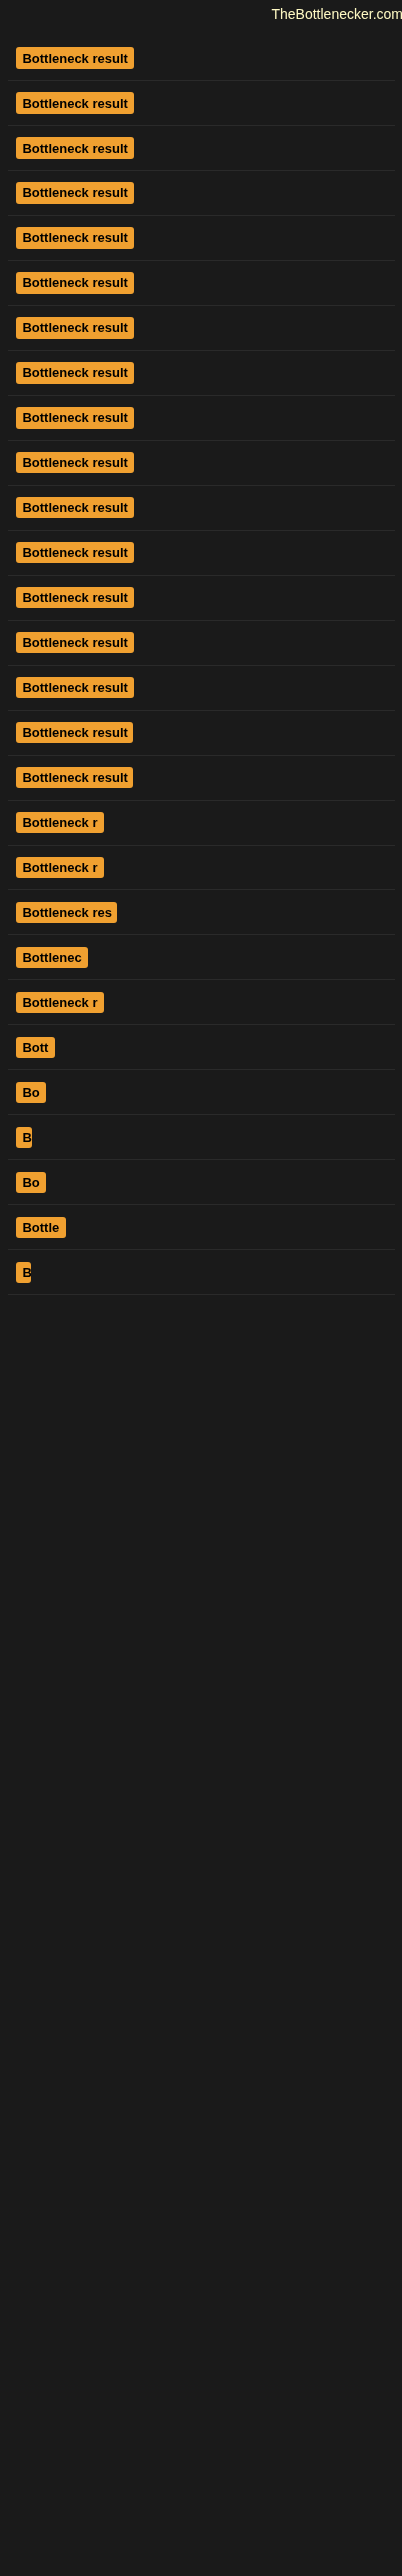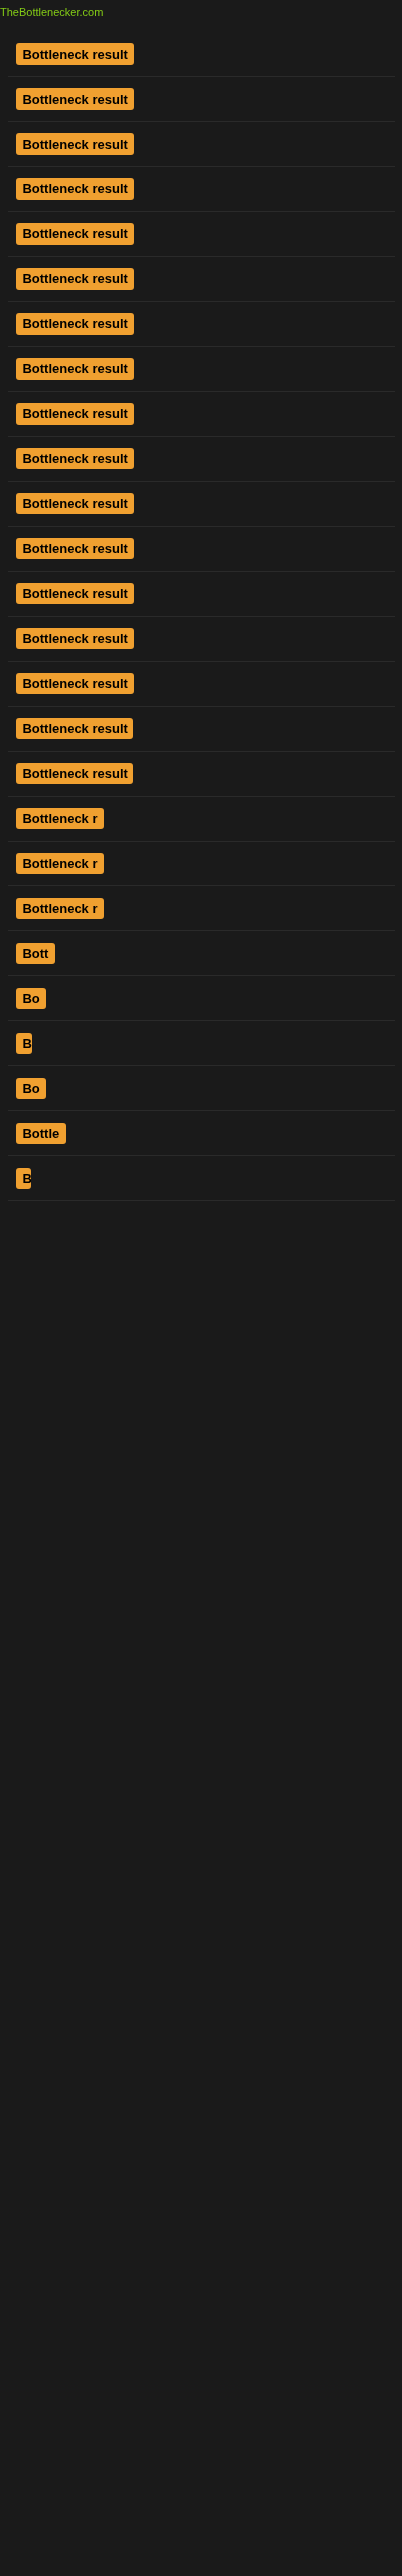--- a/index.html
+++ b/index.html
@@ -10,23 +10,23 @@
 
     body {
       width: 403px;
       min-height: 2576px;
       background-color: #1a1a1a;
       font-family: Arial, sans-serif;
       position: relative;
     }
 
     .site-title {
-      text-align: left;
-      color: #84cc16;
-      font-size: 11px;
+      text-align: right;
+      color: #fef9c3;
+      font-size: 14px;
       padding: 6.4px 0 9.7px 0;
       font-weight: normal;
     }
 
     .bottleneck-badge {
       display: inline-block;
       background-color: #f0a030;
       color: #000000;
       font-size: 13px;
       font-weight: bold;
@@ -108,20 +108,26 @@
       <div class="row">
         <span class="bottleneck-badge" style="max-width: 117px;">Bottleneck result</span>
       </div>
       <div class="row">
         <span class="bottleneck-badge" style="max-width: 89px;">Bottleneck r</span>
       </div>
       <div class="row">
         <span class="bottleneck-badge" style="max-width: 93px;">Bottleneck r</span>
       </div>
       <div class="row">
+        <span class="bottleneck-badge" style="max-width: 101px;">Bottleneck res</span>
+      </div>
+      <div class="row">
+        <span class="bottleneck-badge" style="max-width: 76px;">Bottlenec</span>
+      </div>
+      <div class="row">
         <span class="bottleneck-badge" style="max-width: 90px;">Bottleneck r</span>
       </div>
       <div class="row">
         <span class="bottleneck-badge" style="max-width: 48px;">Bott</span>
       </div>
       <div class="row">
         <span class="bottleneck-badge" style="max-width: 32px;">Bo</span>
       </div>
       <div class="row">
         <span class="bottleneck-badge" style="max-width: 16px;">B</span>

